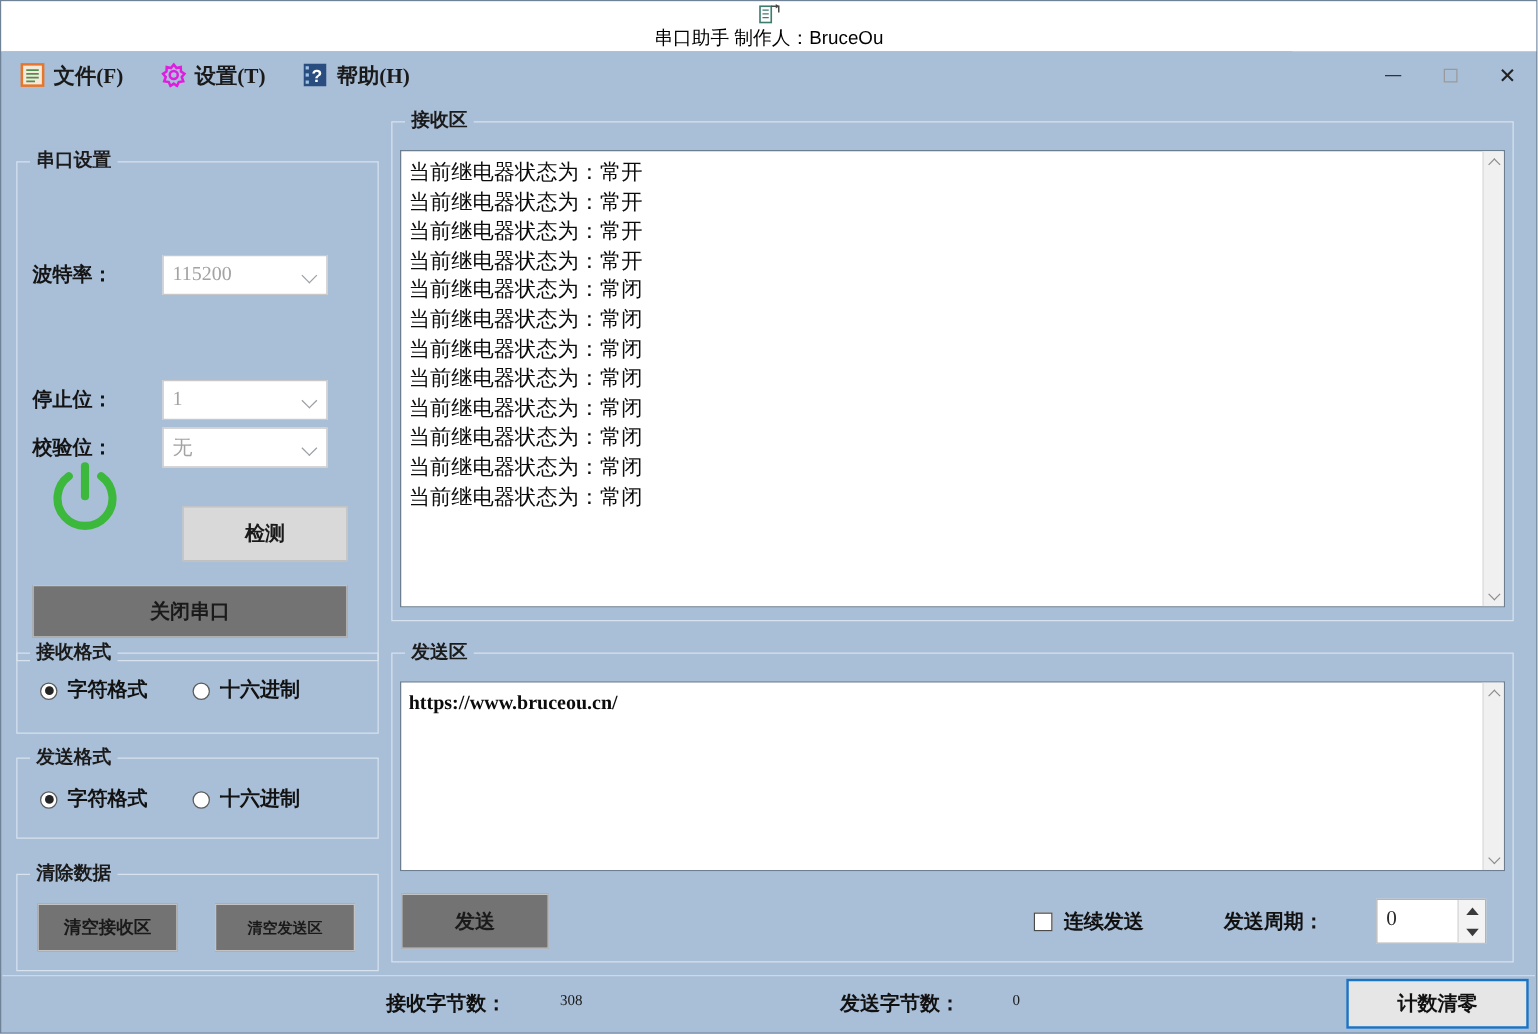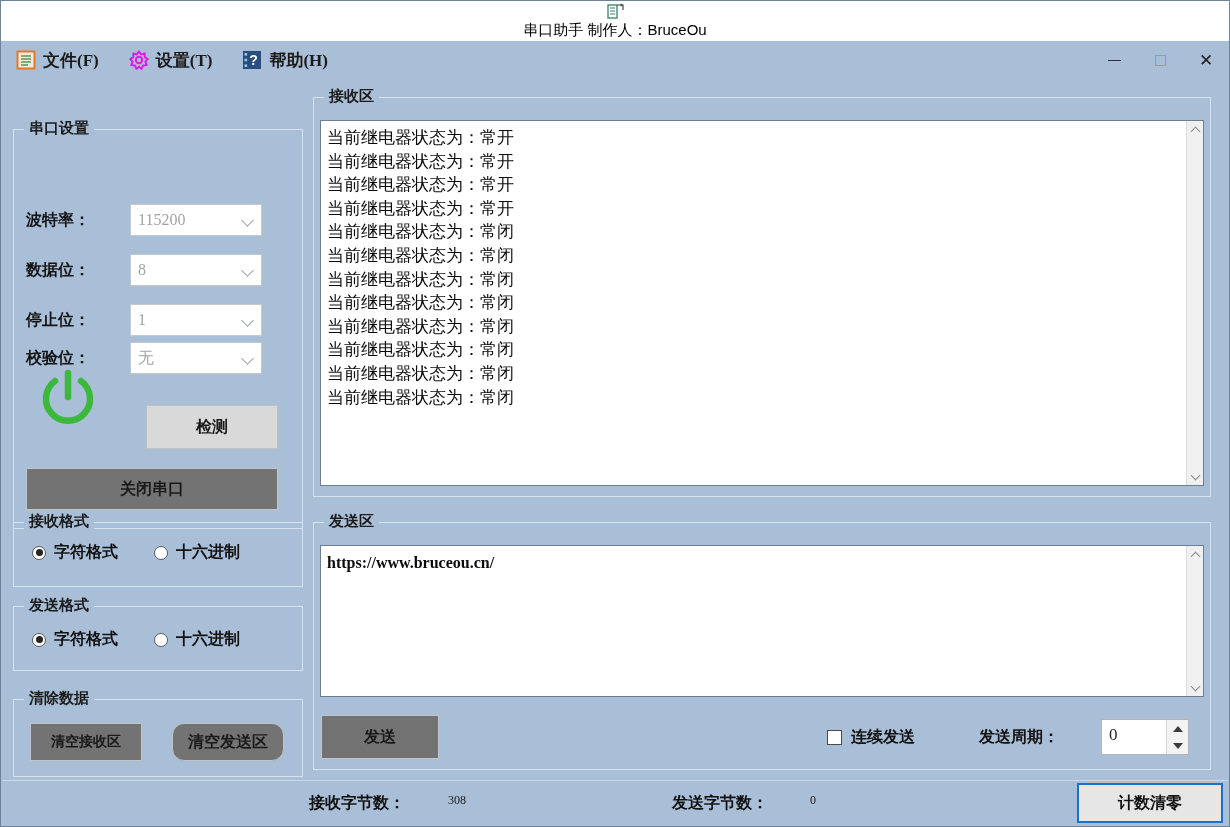--- a/index.html
+++ b/index.html
@@ -313,27 +313,20 @@
 
 
     <div class="row" style="top:74px;">
       <span class="flabel">波特率：</span>
       <span class="combo">
         <span class="cval">115200</span>
         <span class="chev"></span>
       </span>
     </div>
 
-    <div class="row" style="top:124px;">
-      <span class="flabel">数据位：</span>
-      <span class="combo">
-        <span class="cval">8</span>
-        <span class="chev"></span>
-      </span>
-    </div>
 
     <div class="row" style="top:174px;">
       <span class="flabel">停止位：</span>
       <span class="combo">
         <span class="cval">1</span>
         <span class="chev"></span>
       </span>
     </div>
 
     <div class="row" style="top:212px;justify-content:center;">
@@ -386,21 +379,21 @@
         <span class="rlabel">十六进制</span>
       </span>
     </div>
   </div>
 
   <div class="group" id="grp-clear">
     <div class="gtitle">清除数据</div>
     <div class="btn" style="position:absolute; left:16px; top:23px; width:112px; height:38px; font-size:14px;">
       <span>清空接收区</span>
     </div>
-    <div class="btn" style="position:absolute; left:158px; top:23px; width:112px; height:38px; font-size:16px;border-radius:12px;">
+    <div class="btn" style="position:absolute; left:158px; top:23px; width:112px; height:38px; font-size:12px;">
       <span>清空发送区</span>
     </div>
   </div>
 
   <div class="group" id="grp-rx">
     <div class="gtitle">接收区</div>
     <div class="textarea" style="left:6px; top:22px; width:884px; height:366px;">
       <div class="ta-inner" id="rx-lines">
           <div class="ta-line">当前继电器状态为：常开</div>
           <div class="ta-line">当前继电器状态为：常开</div>

